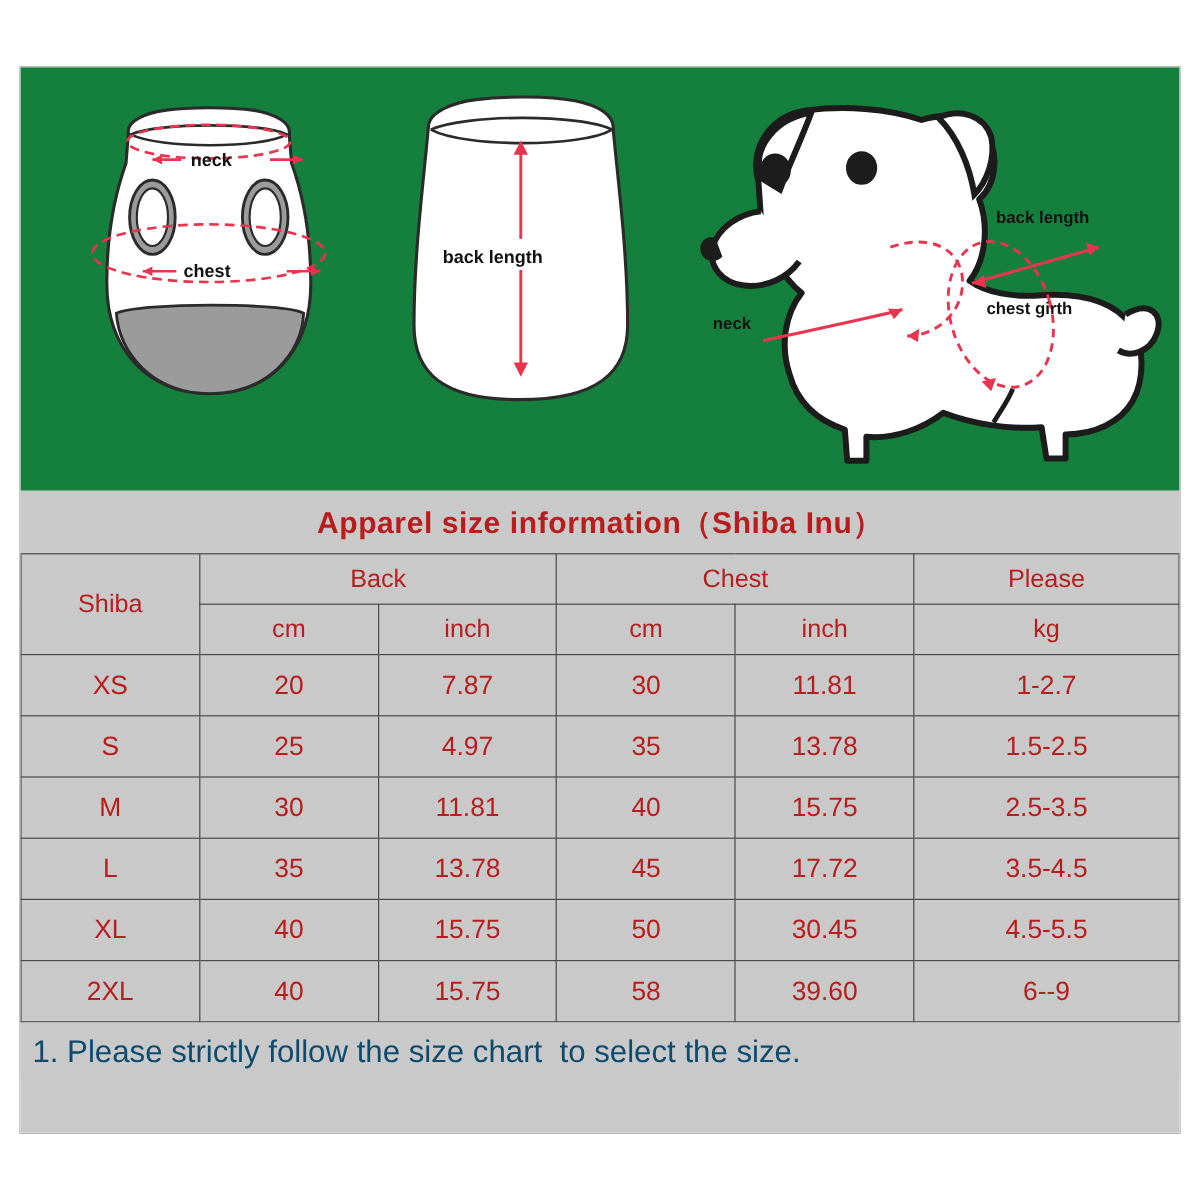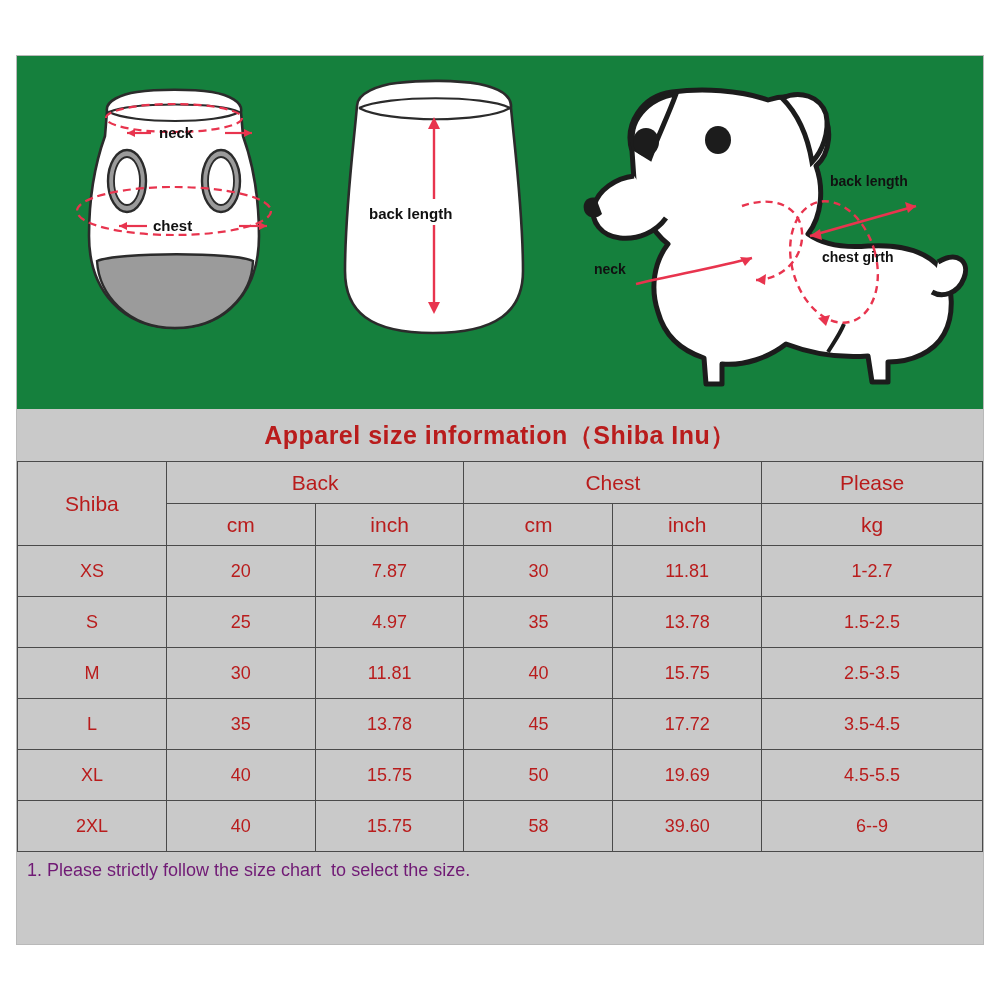--- a/index.html
+++ b/index.html
@@ -64,36 +64,36 @@
   tr.title-row td {
     border-left: none;
     border-right: none;
     border-top: none;
     height: 52px;
     font-size: 25px;
     font-weight: bold;
     letter-spacing: 0.5px;
   }
   tr.hdr-a td, tr.hdr-b td { height: 41px; font-size: 21px; }
-  tr.data-row td { height: 50px; font-size: 18px; }
+  tr.data-row td { height: 50px; font-size: 22px; }
   td.size-cell { font-size: 22px; }
   .col-size   { width: 15.5%; }
   .col-bcm    { width: 15.5%; }
   .col-binch  { width: 15.5%; }
   .col-ccm    { width: 15.5%; }
   .col-cinch  { width: 15.5%; }
   .col-weight { width: 23%; }
 
   
   .notes {
     padding: 6px 10px 0 10px;
     background: #c9c9c9;
-    font-size: 18px;
+    font-size: 26px;
     line-height: 1.42;
-    color: #701a75;
+    color: #0c4a6e;
   }
   .notes div { white-space: pre-wrap; }
 
   
   .lbl {
     font-family: "Liberation Sans", sans-serif;
     font-size: 15px;
     font-weight: bold;
     fill: #111;
   }
@@ -267,21 +267,21 @@
           <td>13.78</td>
           <td>45</td>
           <td>17.72</td>
           <td>3.5-4.5</td>
         </tr>
         <tr class="data-row">
           <td class="size-cell">XL</td>
           <td>40</td>
           <td>15.75</td>
           <td>50</td>
-          <td>19.69</td>
+          <td>30.45</td>
           <td>4.5-5.5</td>
         </tr>
         <tr class="data-row">
           <td class="size-cell">2XL</td>
           <td>40</td>
           <td>15.75</td>
           <td>58</td>
           <td>39.60</td>
           <td>6--9</td>
         </tr>

